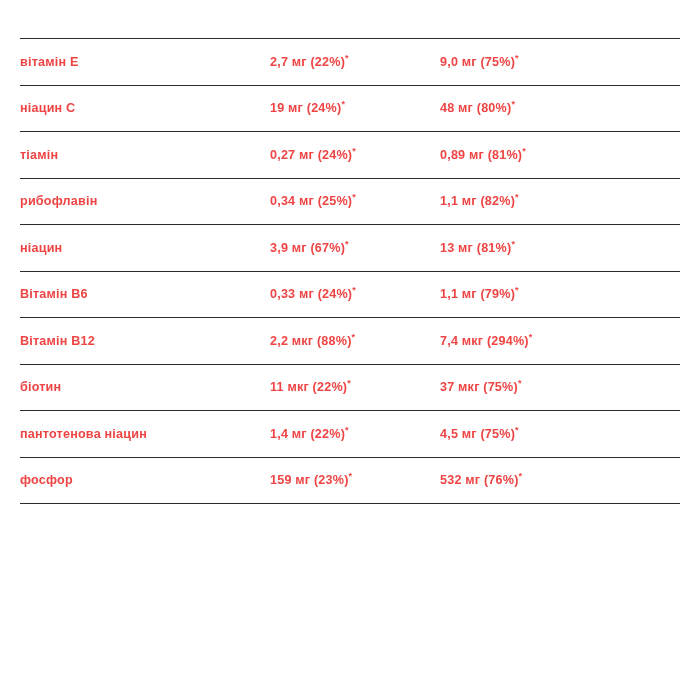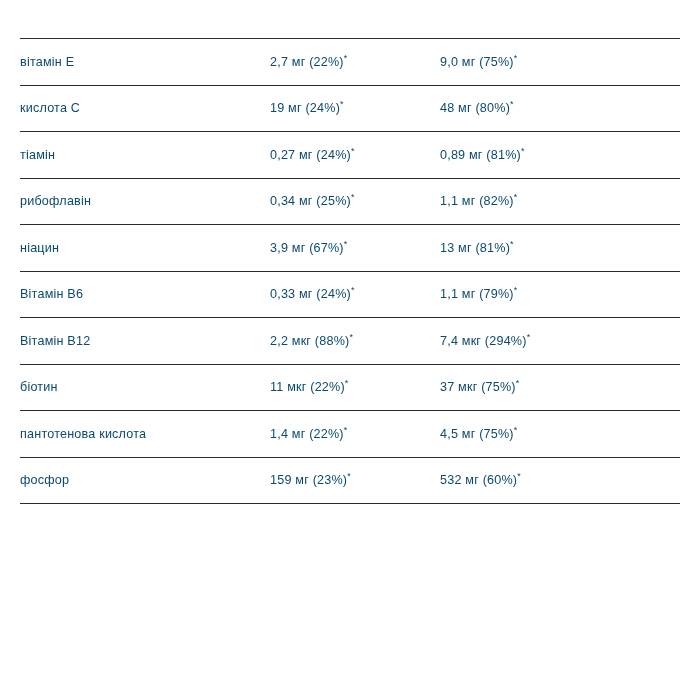--- a/index.html
+++ b/index.html
@@ -33,23 +33,23 @@
 
   .nutrition-table tr {
     height: 46.5px;
   }
 
   .nutrition-table td {
     border-top: 1.6px solid #2f2b2c;
     padding: 0;
     vertical-align: middle;
     font-size: 12.6px;
-    font-weight: 400;
+    font-weight: 700;
     letter-spacing: 0.2px;
-    color: #0c4a6e;
+    color: #ef4444;
     white-space: nowrap;
   }
 
   .nutrition-table tr:last-child td {
     border-bottom: 1.6px solid #2f2b2c;
   }
 
   .col-nutrient {
     width: 250px;
     padding-left: 2px;
@@ -77,21 +77,21 @@
 
 <div class="nutrition-panel">
   <table class="nutrition-table">
     <tbody>
         <tr>
           <td class="col-nutrient">вітамін Е</td>
           <td class="col-amount-1"><span class="value-text">2,7 мг (22%)</span><span class="footnote-mark">*</span></td>
           <td class="col-amount-2"><span class="value-text">9,0 мг (75%)</span><span class="footnote-mark">*</span></td>
         </tr>
         <tr>
-          <td class="col-nutrient">кислота C</td>
+          <td class="col-nutrient">ніацин C</td>
           <td class="col-amount-1"><span class="value-text">19 мг (24%)</span><span class="footnote-mark">*</span></td>
           <td class="col-amount-2"><span class="value-text">48 мг (80%)</span><span class="footnote-mark">*</span></td>
         </tr>
         <tr>
           <td class="col-nutrient">тіамін</td>
           <td class="col-amount-1"><span class="value-text">0,27 мг (24%)</span><span class="footnote-mark">*</span></td>
           <td class="col-amount-2"><span class="value-text">0,89 мг (81%)</span><span class="footnote-mark">*</span></td>
         </tr>
         <tr>
           <td class="col-nutrient">рибофлавін</td>
@@ -112,24 +112,24 @@
           <td class="col-nutrient">Вітамін В12</td>
           <td class="col-amount-1"><span class="value-text">2,2 мкг (88%)</span><span class="footnote-mark">*</span></td>
           <td class="col-amount-2"><span class="value-text">7,4 мкг (294%)</span><span class="footnote-mark">*</span></td>
         </tr>
         <tr>
           <td class="col-nutrient">біотин</td>
           <td class="col-amount-1"><span class="value-text">11 мкг (22%)</span><span class="footnote-mark">*</span></td>
           <td class="col-amount-2"><span class="value-text">37 мкг (75%)</span><span class="footnote-mark">*</span></td>
         </tr>
         <tr>
-          <td class="col-nutrient">пантотенова кислота</td>
+          <td class="col-nutrient">пантотенова ніацин</td>
           <td class="col-amount-1"><span class="value-text">1,4 мг (22%)</span><span class="footnote-mark">*</span></td>
           <td class="col-amount-2"><span class="value-text">4,5 мг (75%)</span><span class="footnote-mark">*</span></td>
         </tr>
         <tr>
           <td class="col-nutrient">фосфор</td>
           <td class="col-amount-1"><span class="value-text">159 мг (23%)</span><span class="footnote-mark">*</span></td>
-          <td class="col-amount-2"><span class="value-text">532 мг (60%)</span><span class="footnote-mark">*</span></td>
+          <td class="col-amount-2"><span class="value-text">532 мг (76%)</span><span class="footnote-mark">*</span></td>
         </tr>
       </tbody>
   </table>
 </div>
 
 </body></html>

